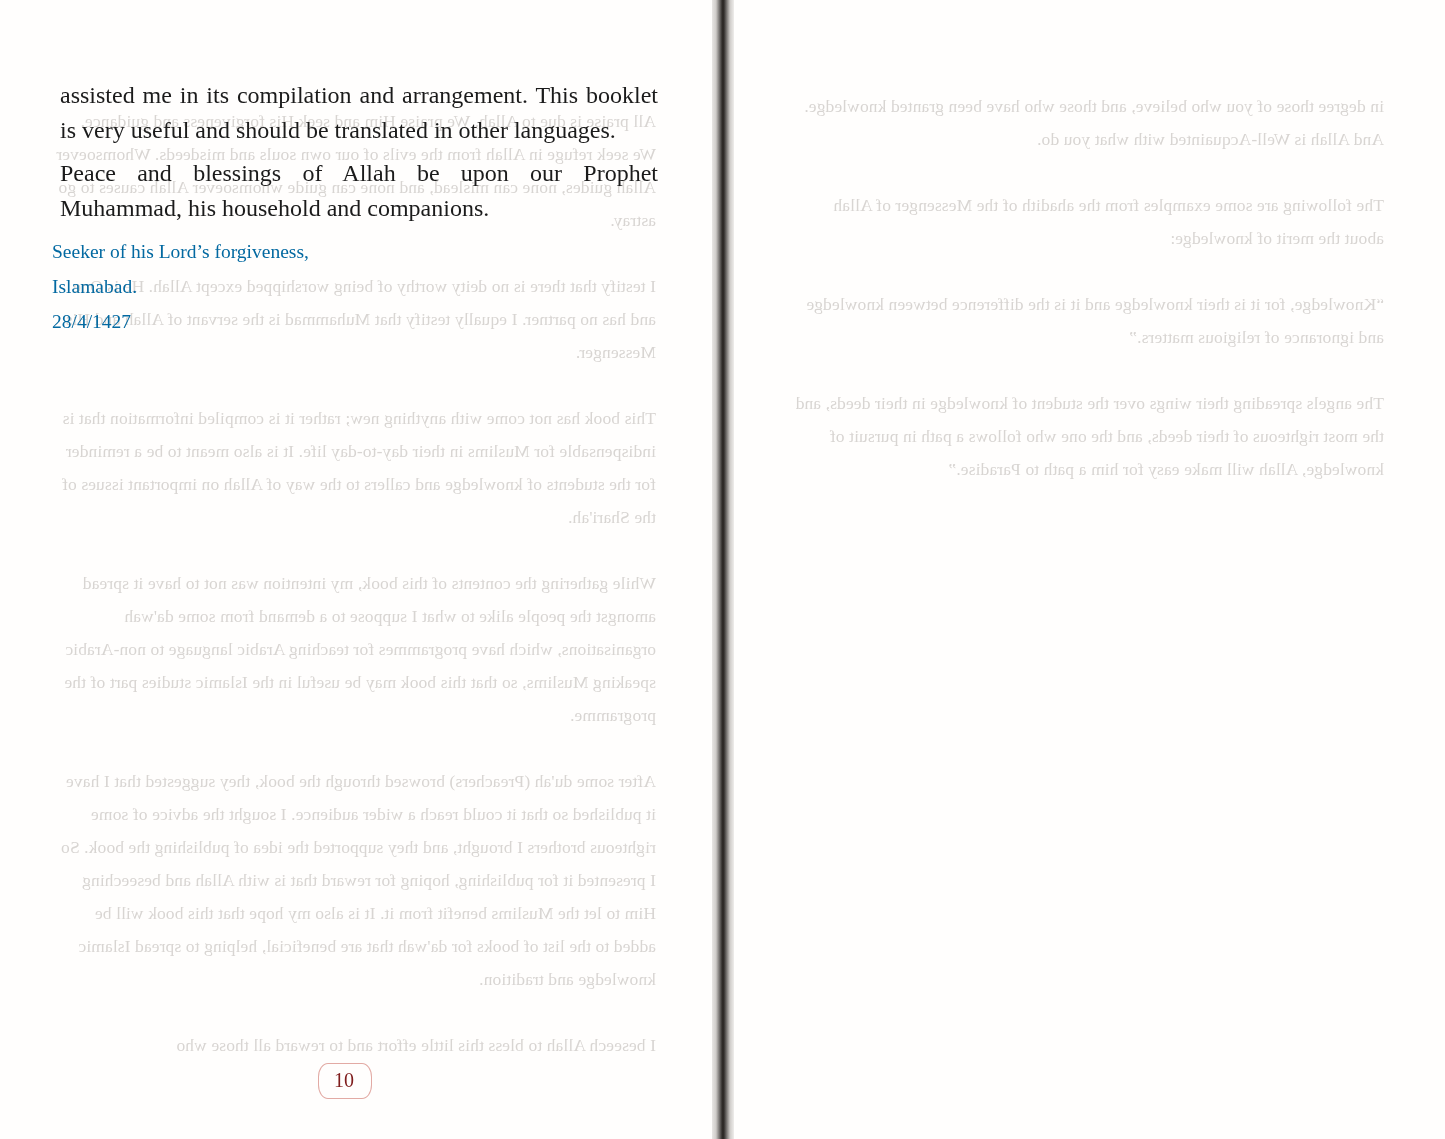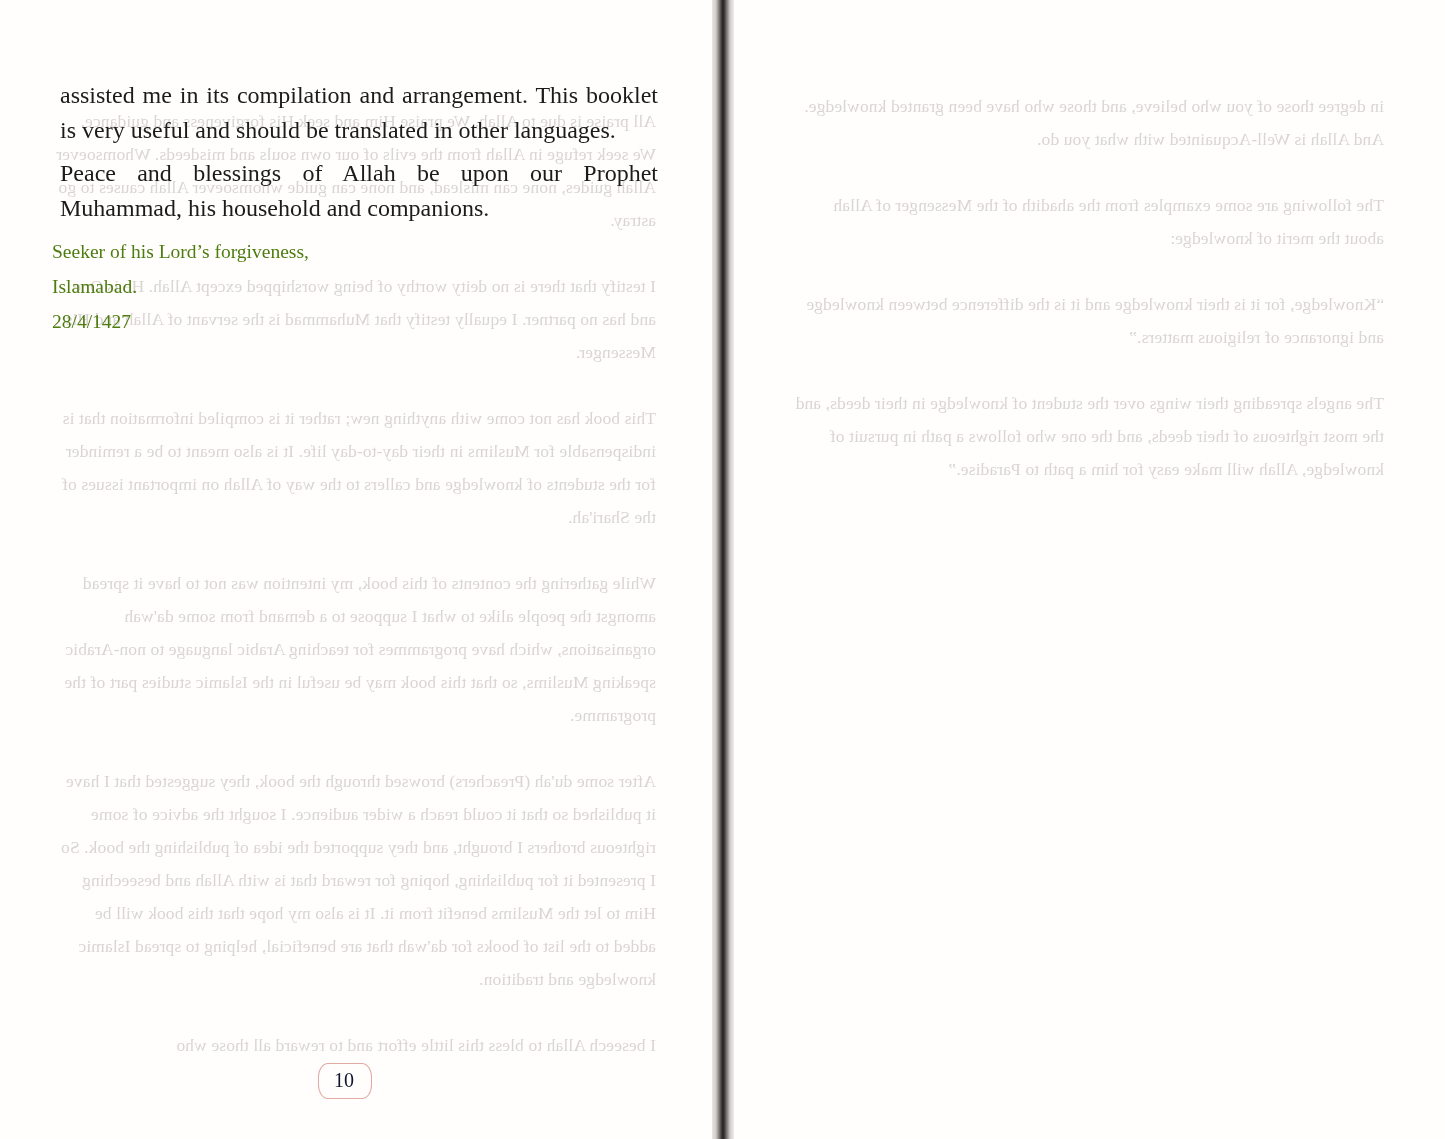--- a/index.html
+++ b/index.html
@@ -65,33 +65,33 @@
     margin: 0 0 8px 8px;
     font-size: 24px;
     line-height: 35px;
     color: #1b1b1b;
     text-align: justify;
   }
   p.tight {
     margin: 0;
     font-size: 19.5px;
     line-height: 35px;
-    color: #4d7c0f;
+    color: #0369a1;
   }
 
   
   .folio {
     position: absolute;
     bottom: 38px;
     width: 64px;
     height: 42px;
     display: flex;
     align-items: center;
     justify-content: center;
-    color: #0f172a;
+    color: #7f1d1d;
     font-size: 20px;
   }
   .folio .frame {
     position: absolute;
     left: 6px; top: 4px;
     width: 52px; height: 34px;
     border: 1.3px solid #e2aaa4;
     border-radius: 10px 10px 10px 10px / 14px 14px 14px 14px;
   }
   .folio .num { position: relative; }

